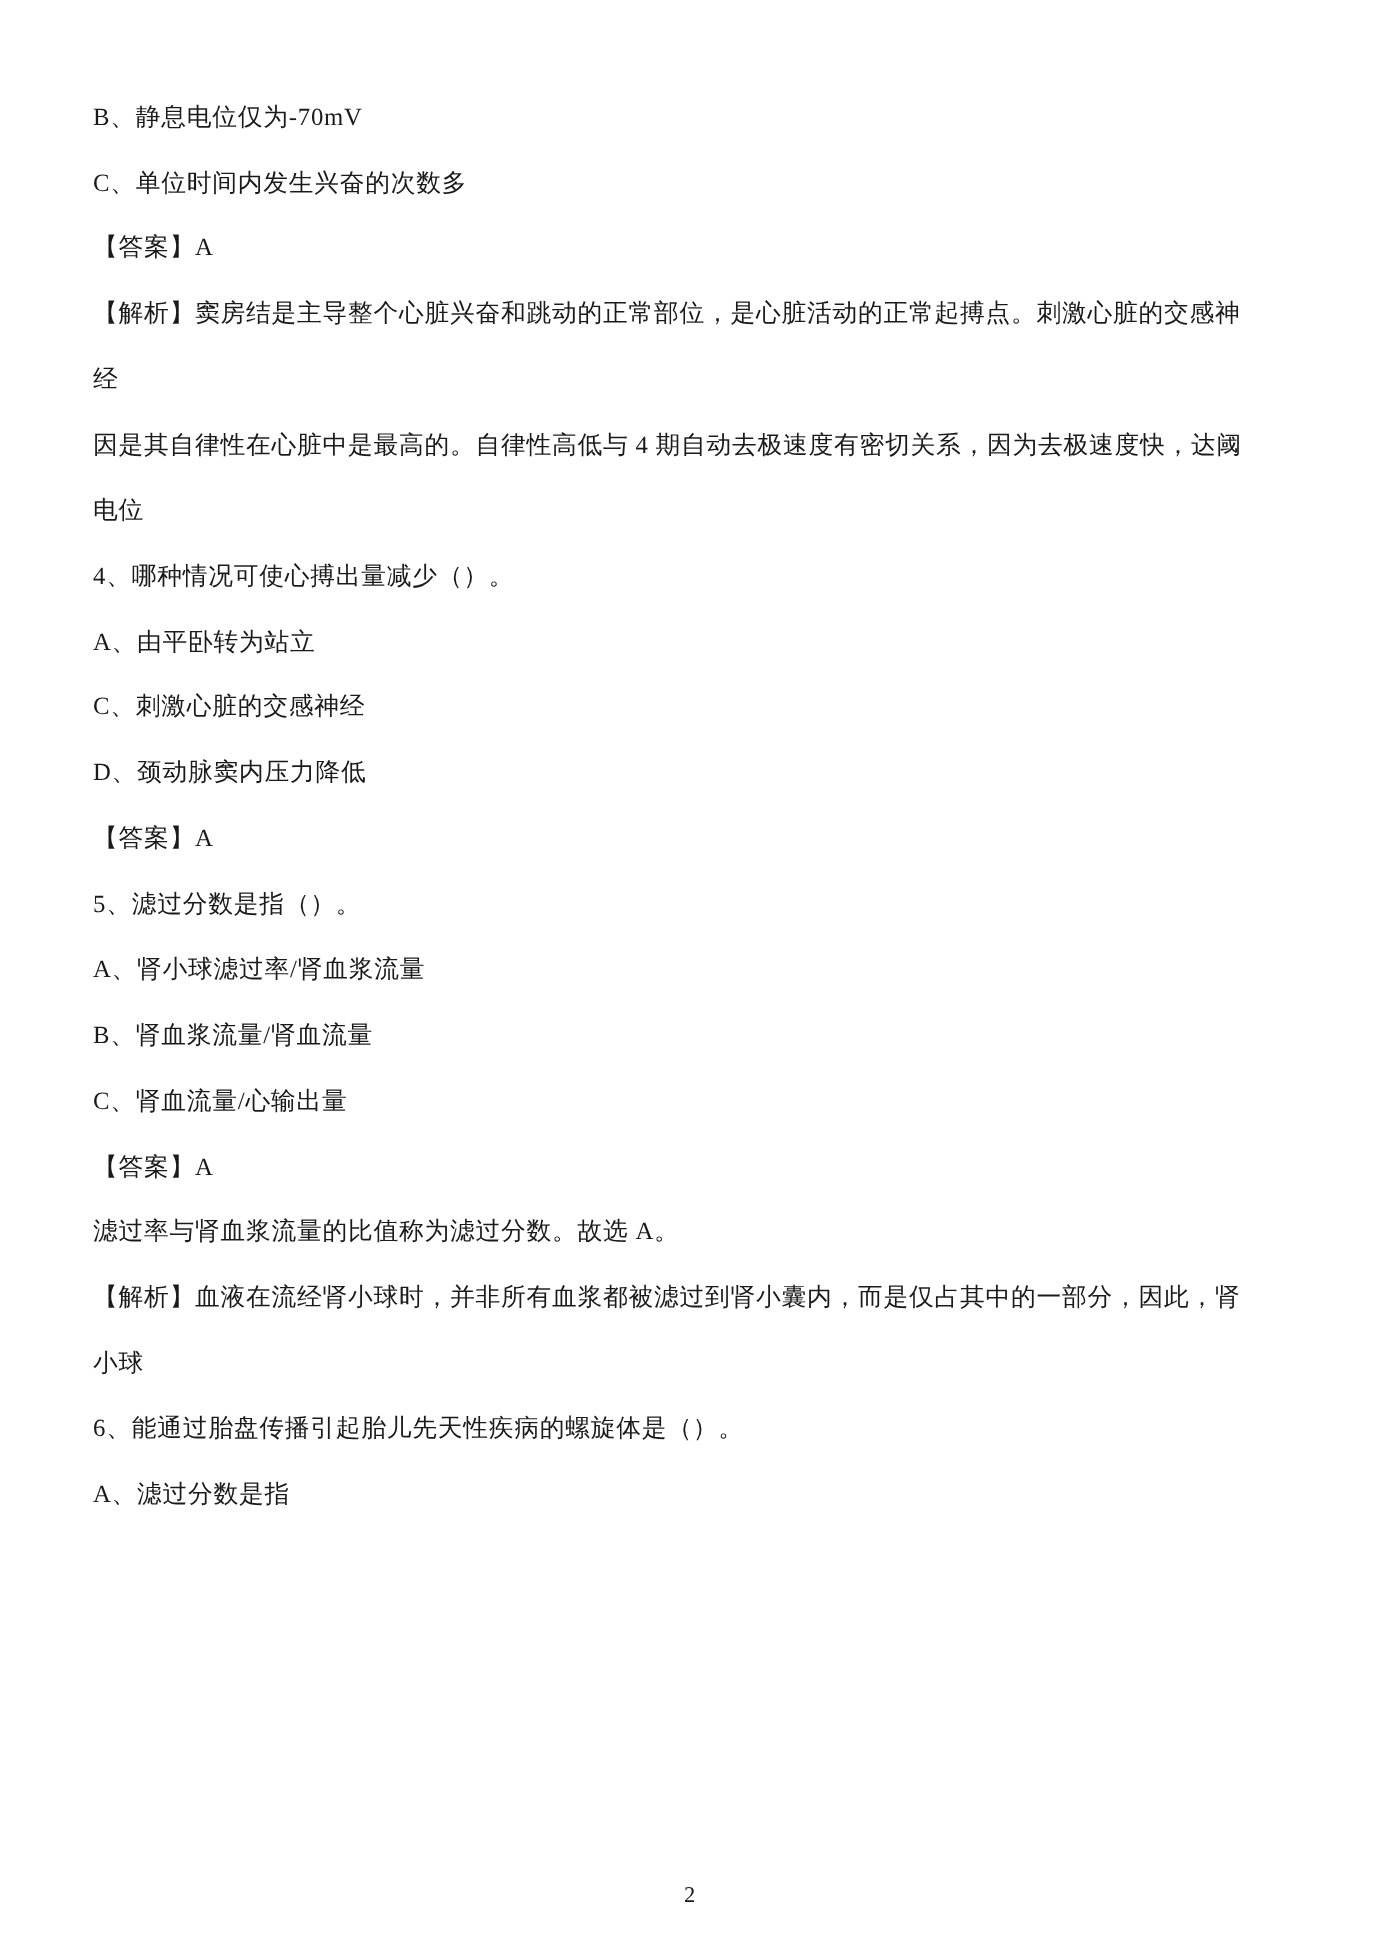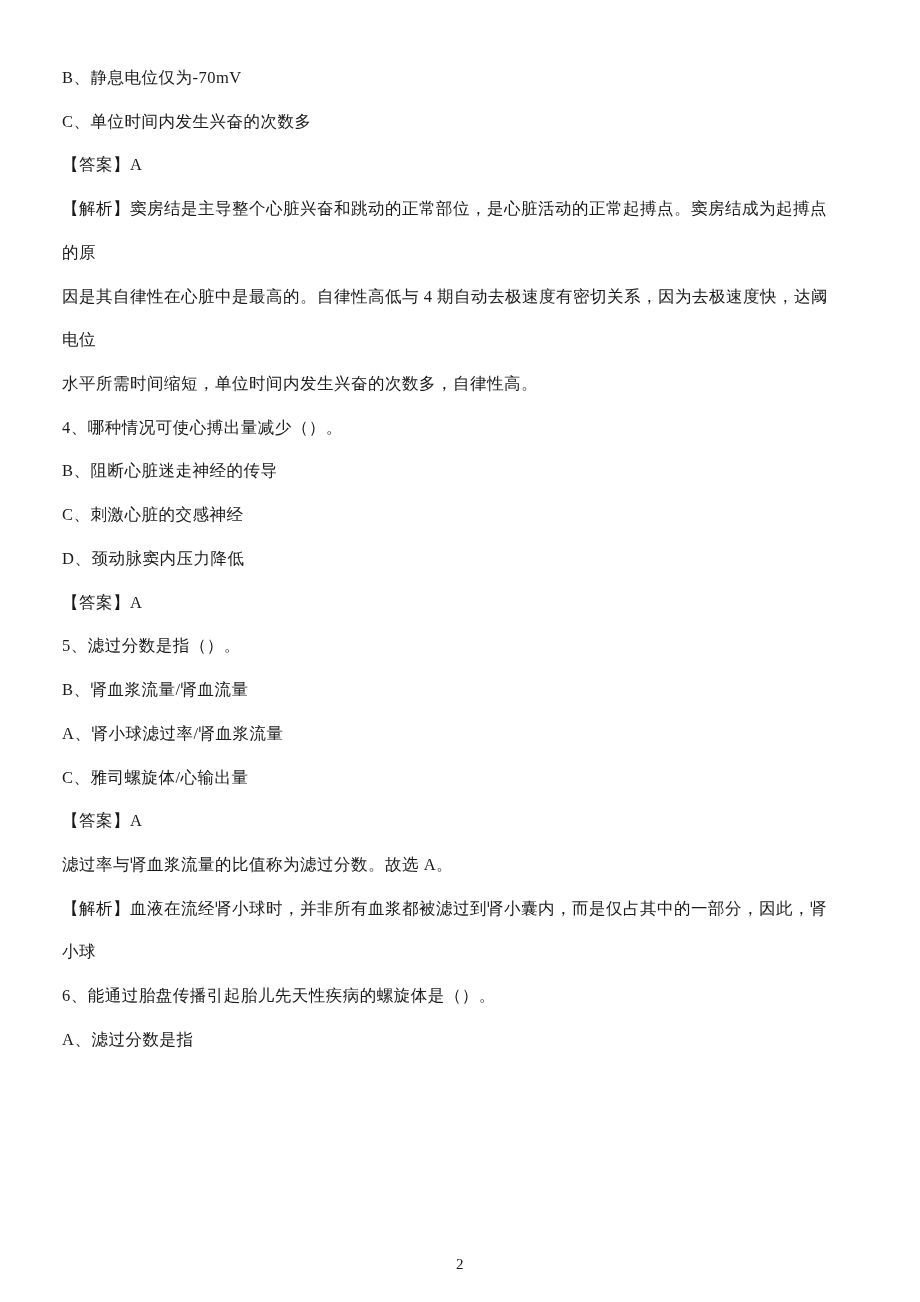--- a/index.html
+++ b/index.html
@@ -36,32 +36,31 @@
   }
 </style>
 </head>
 <body>
 
 <div class="page">
 
   <span class="line">B、静息电位仅为-70mV</span>
   <span class="line">C、单位时间内发生兴奋的次数多</span>
   <span class="line">【答案】A</span>
-  <span class="line">【解析】窦房结是主导整个心脏兴奋和跳动的正常部位，是心脏活动的正常起搏点。窦房结成为起搏点的原</span>
+  <span class="line">【解析】窦房结是主导整个心脏兴奋和跳动的正常部位，是心脏活动的正常起搏点。刺激心脏的交感神经</span>
   <span class="line">因是其自律性在心脏中是最高的。自律性高低与 4 期自动去极速度有密切关系，因为去极速度快，达阈电位</span>
-  <span class="line">水平所需时间缩短，单位时间内发生兴奋的次数多，自律性高。</span>
   <span class="line">4、哪种情况可使心搏出量减少（）。</span>
-  <span class="line">B、阻断心脏迷走神经的传导</span>
+  <span class="line">A、由平卧转为站立</span>
   <span class="line">C、刺激心脏的交感神经</span>
   <span class="line">D、颈动脉窦内压力降低</span>
   <span class="line">【答案】A</span>
   <span class="line">5、滤过分数是指（）。</span>
+  <span class="line">A、肾小球滤过率/肾血浆流量</span>
   <span class="line">B、肾血浆流量/肾血流量</span>
-  <span class="line">A、肾小球滤过率/肾血浆流量</span>
-  <span class="line">C、雅司螺旋体/心输出量</span>
+  <span class="line">C、肾血流量/心输出量</span>
   <span class="line">【答案】A</span>
   <span class="line">滤过率与肾血浆流量的比值称为滤过分数。故选 A。</span>
   <span class="line">【解析】血液在流经肾小球时，并非所有血浆都被滤过到肾小囊内，而是仅占其中的一部分，因此，肾小球</span>
   <span class="line">6、能通过胎盘传播引起胎儿先天性疾病的螺旋体是（）。</span>
   <span class="line">A、滤过分数是指</span>
 
   <div class="page-number">2</div>
 </div>
 
 </body></html>

